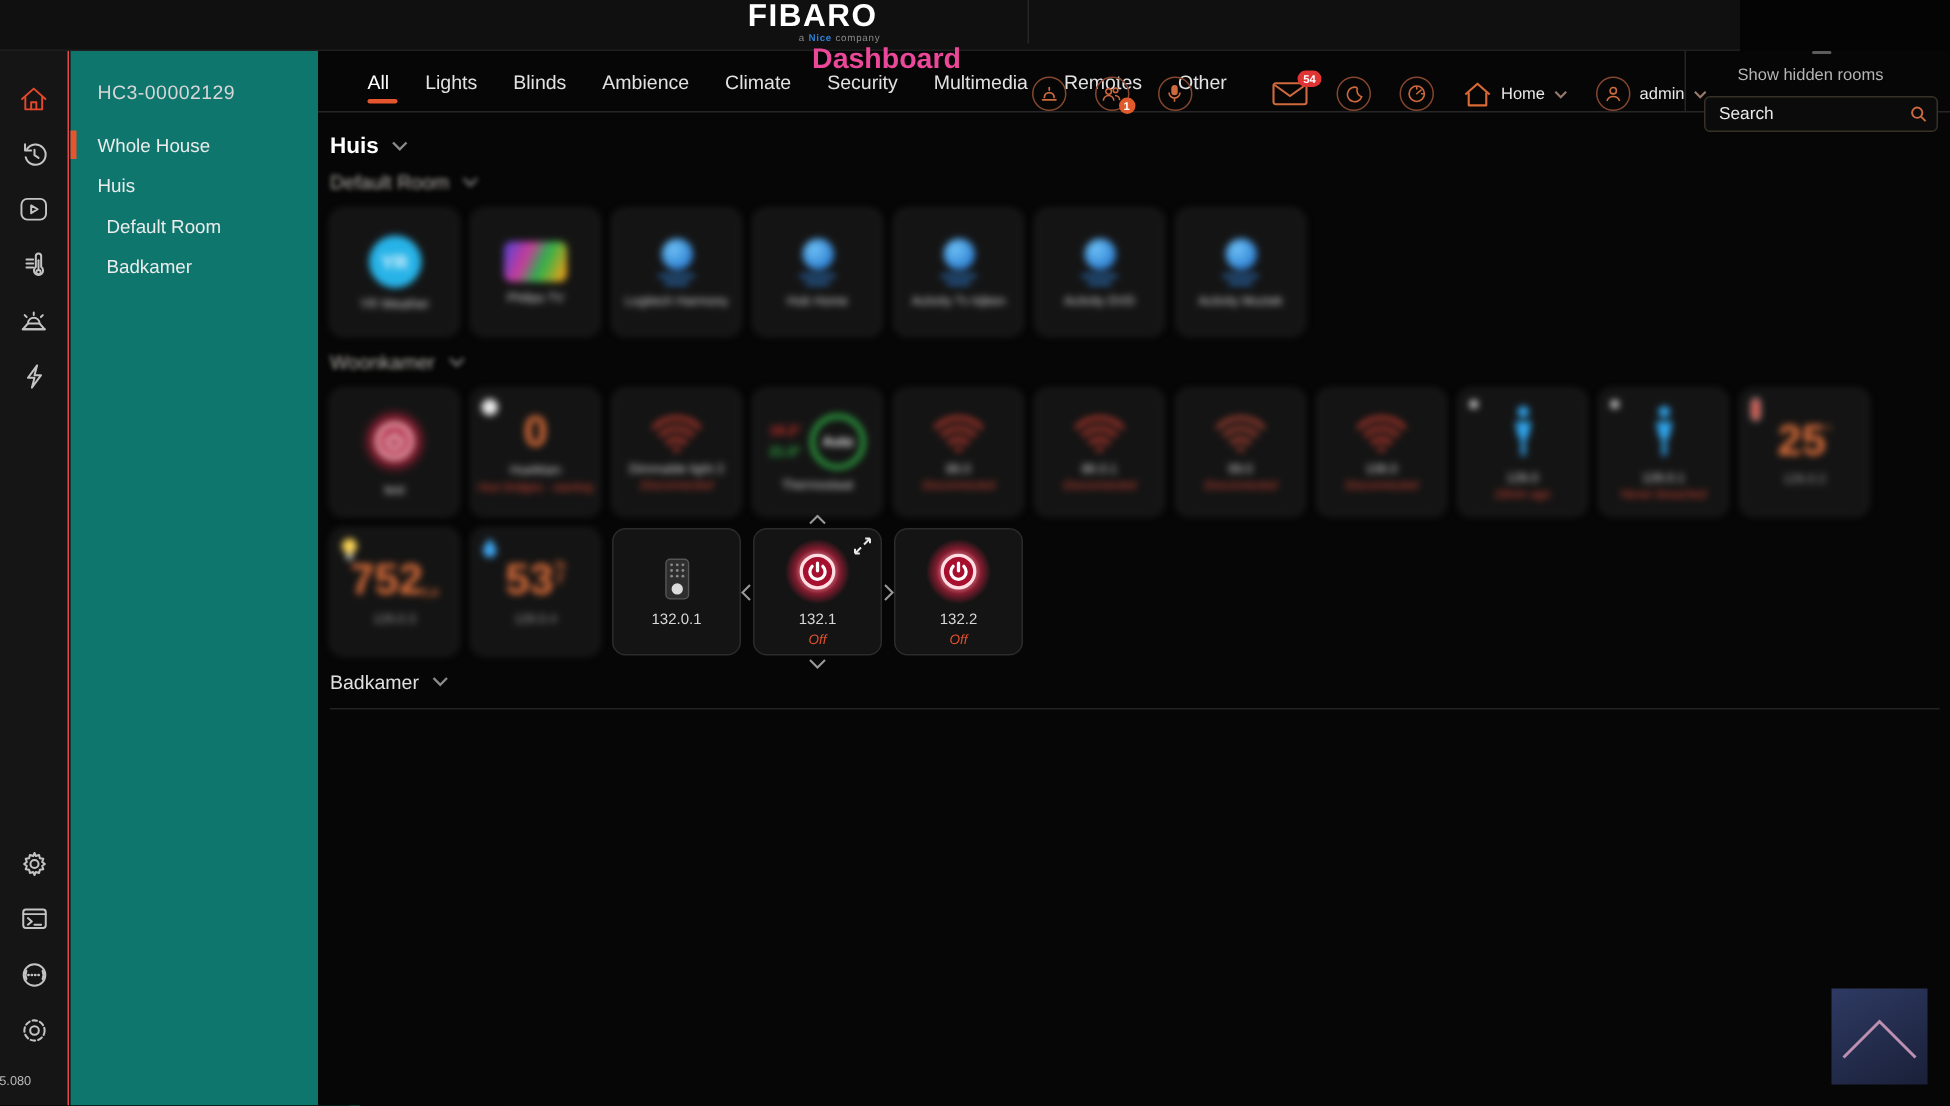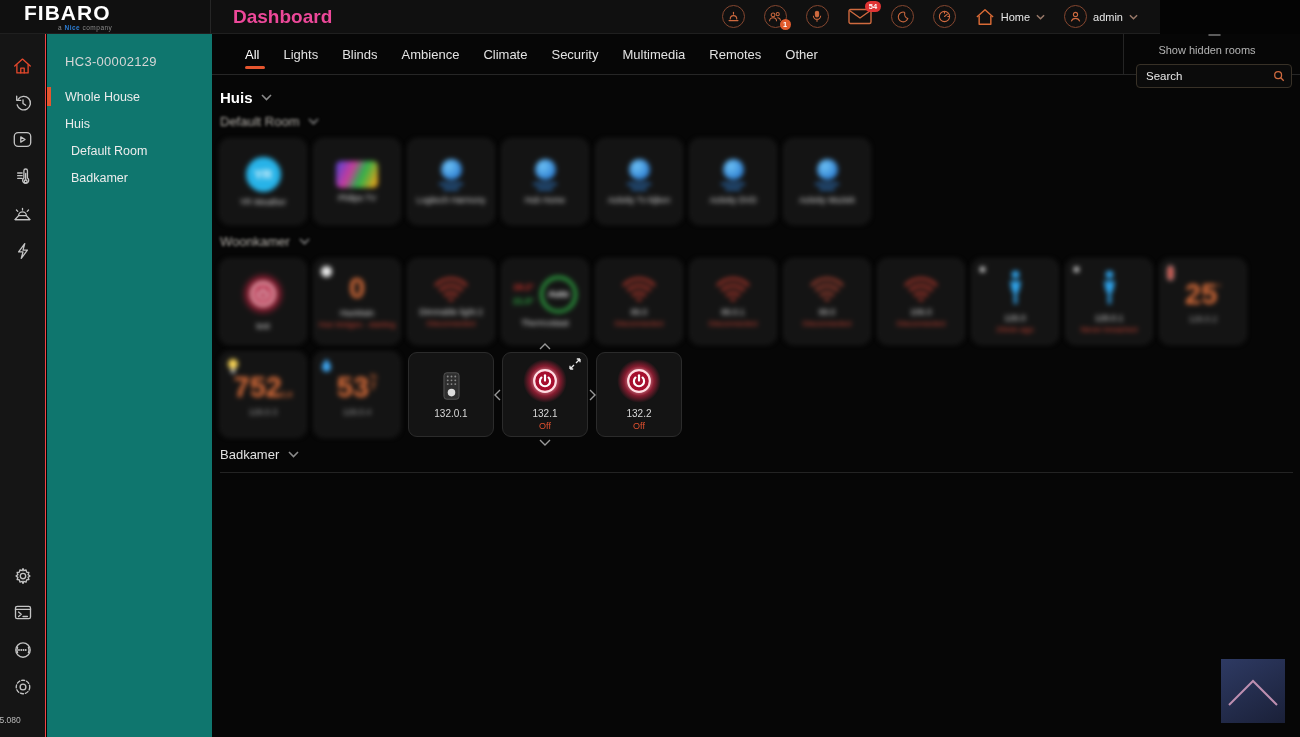--- a/index.html
+++ b/index.html
@@ -2,31 +2,31 @@
 <html><head>
 <meta charset="utf-8">
 <style>
   * { margin:0; padding:0; box-sizing:border-box; }
   html,body { width:1300px; height:737px; background:#040404; overflow:hidden;
               font-family:"Liberation Sans", sans-serif; color:#e6e6e6; }
   body { position:relative; }
 
   
   .topbar { position:absolute; left:0; top:0; width:1160px; height:34px;
-            background:#101010; border-bottom:1px solid #1f1f1f; display:flex; align-items:center; z-index:5; }
+            background:#101010; border-bottom:1px solid #1f1f1f; display:flex; align-items:center; z-index:5;flex-direction:column; }
   .logo-area { width:211px; height:34px; border-right:1px solid #262626;
                display:flex; flex-direction:column; align-items:flex-start; justify-content:center; padding-left:24px; }
   .logo { font-size:21px; font-weight:bold; letter-spacing:1px; color:#fff; line-height:1; }
   .tagline { font-size:6.5px; color:#8a8a8a; letter-spacing:.5px; margin:1px 0 0 34px; }
   .tagline .brand { color:#2d7fd6; font-weight:bold; }
   .page-title { font-size:19px; font-weight:bold; margin-left:22px; color:#ec4899; }
   .top-icons { margin-left:auto; display:flex; align-items:center; gap:19px; padding-right:22px; }
   .cicon { position:relative; width:23px; height:23px; border-radius:50%; border:1px solid #84462f;
            display:flex; align-items:center; justify-content:center; cursor:pointer; }
-  .bicon { position:relative; display:flex; align-items:center; justify-content:flex-end; cursor:pointer; }
+  .bicon { position:relative; display:flex; align-items:center; justify-content:flex-end; cursor:pointer;margin-left:34px; }
   .badge { position:absolute; background:#e03434; color:#fff; font-size:7.5px; font-weight:bold;
            border-radius:7px; padding:1px 3.5px; line-height:1.2; }
   .badge.users { background:#e05a2c; right:-5px; bottom:-3px; }
   .badge.mail  { right:-9px; top:-7px; }
   .top-group { display:flex; align-items:center; gap:6px; cursor:pointer; }
   .top-group .lbl { font-size:11px; color:#e8e8e8; }
   .chev { width:9px; height:6px; }
   .chev polyline { fill:none; stroke:#9a7a6a; stroke-width:1.6; }
 
   
@@ -78,21 +78,21 @@
   .blur { filter:blur(2.4px); }
   .blur1 { filter:blur(1.8px); }
 
   .tiles { display:flex; flex-wrap:wrap; gap:8px; width:1040px; margin-bottom:10px; }
   .tile { position:relative; width:86px; height:85px; background:#141414; border:1px solid #2b2b2b;
           border-radius:9px; display:flex; flex-direction:column; align-items:center;
           justify-content:center; cursor:pointer; }
   .t-label { font-size:8.5px; color:#d8d8d8; margin-top:5px; max-width:78px; white-space:nowrap;
              overflow:hidden; text-align:center; }
   .t-label.dim { color:#9c9c9c; }
-  .t-sub { font-size:8px; color:#cf4434; margin-top:2px; }
+  .t-sub { font-size:8px; color:#cf4434; margin-top:2px;font-style:italic; }
   .t-sub.off { font-size:9px; color:#e0512f; }
   .t-value { font-size:29px; font-weight:bold; color:#dc6e3a; line-height:1; }
   .vrow { display:flex; align-items:flex-start; }
   .unit { font-size:9px; font-weight:bold; color:#dc6e3a; }
   .unit.sup { margin-top:2px; } .unit.base { align-self:flex-end; margin-bottom:3px; }
   .deccol { display:flex; flex-direction:column; align-items:flex-start; line-height:1; margin-left:1px; }
   .deccol .u { font-size:8px; color:#dc6e3a; font-weight:bold; }
   .deccol .d { font-size:11px; color:#dc6e3a; font-weight:bold; }
 
   .dot-badge { position:absolute; top:6px; left:6px; width:11px; height:11px; border-radius:50%; background:#ececec; }

